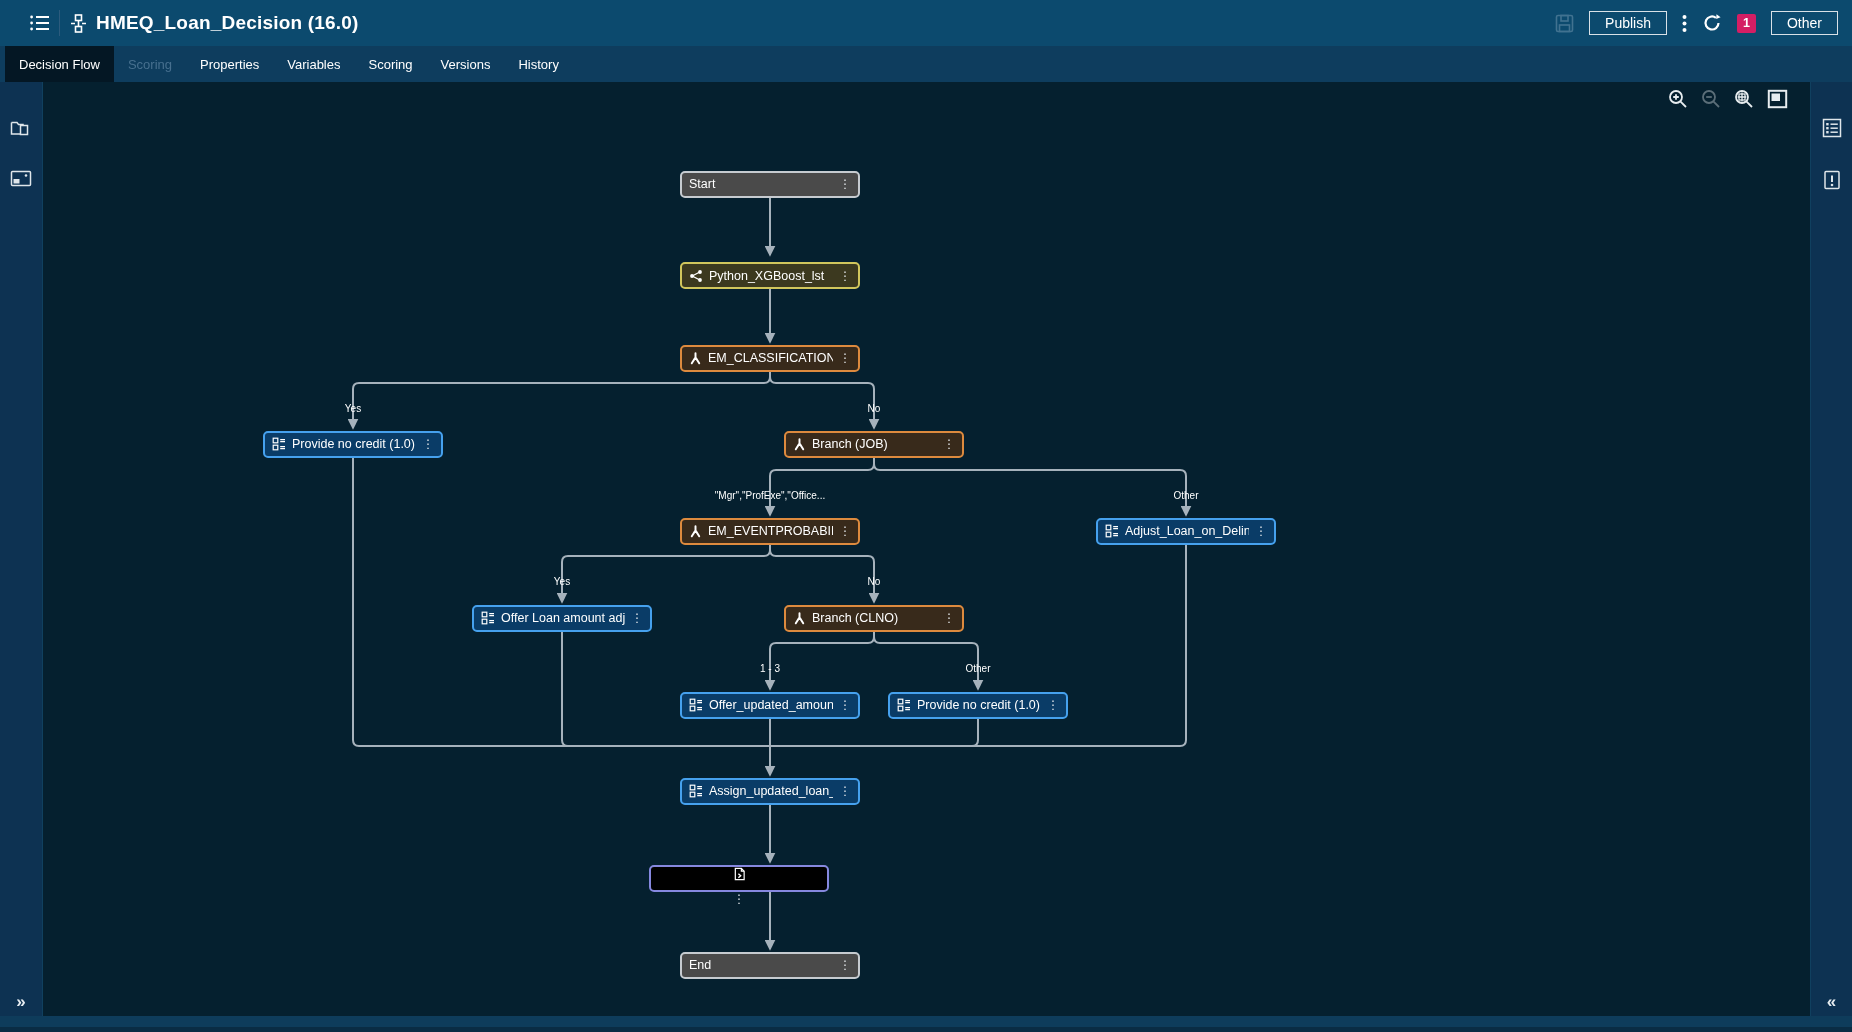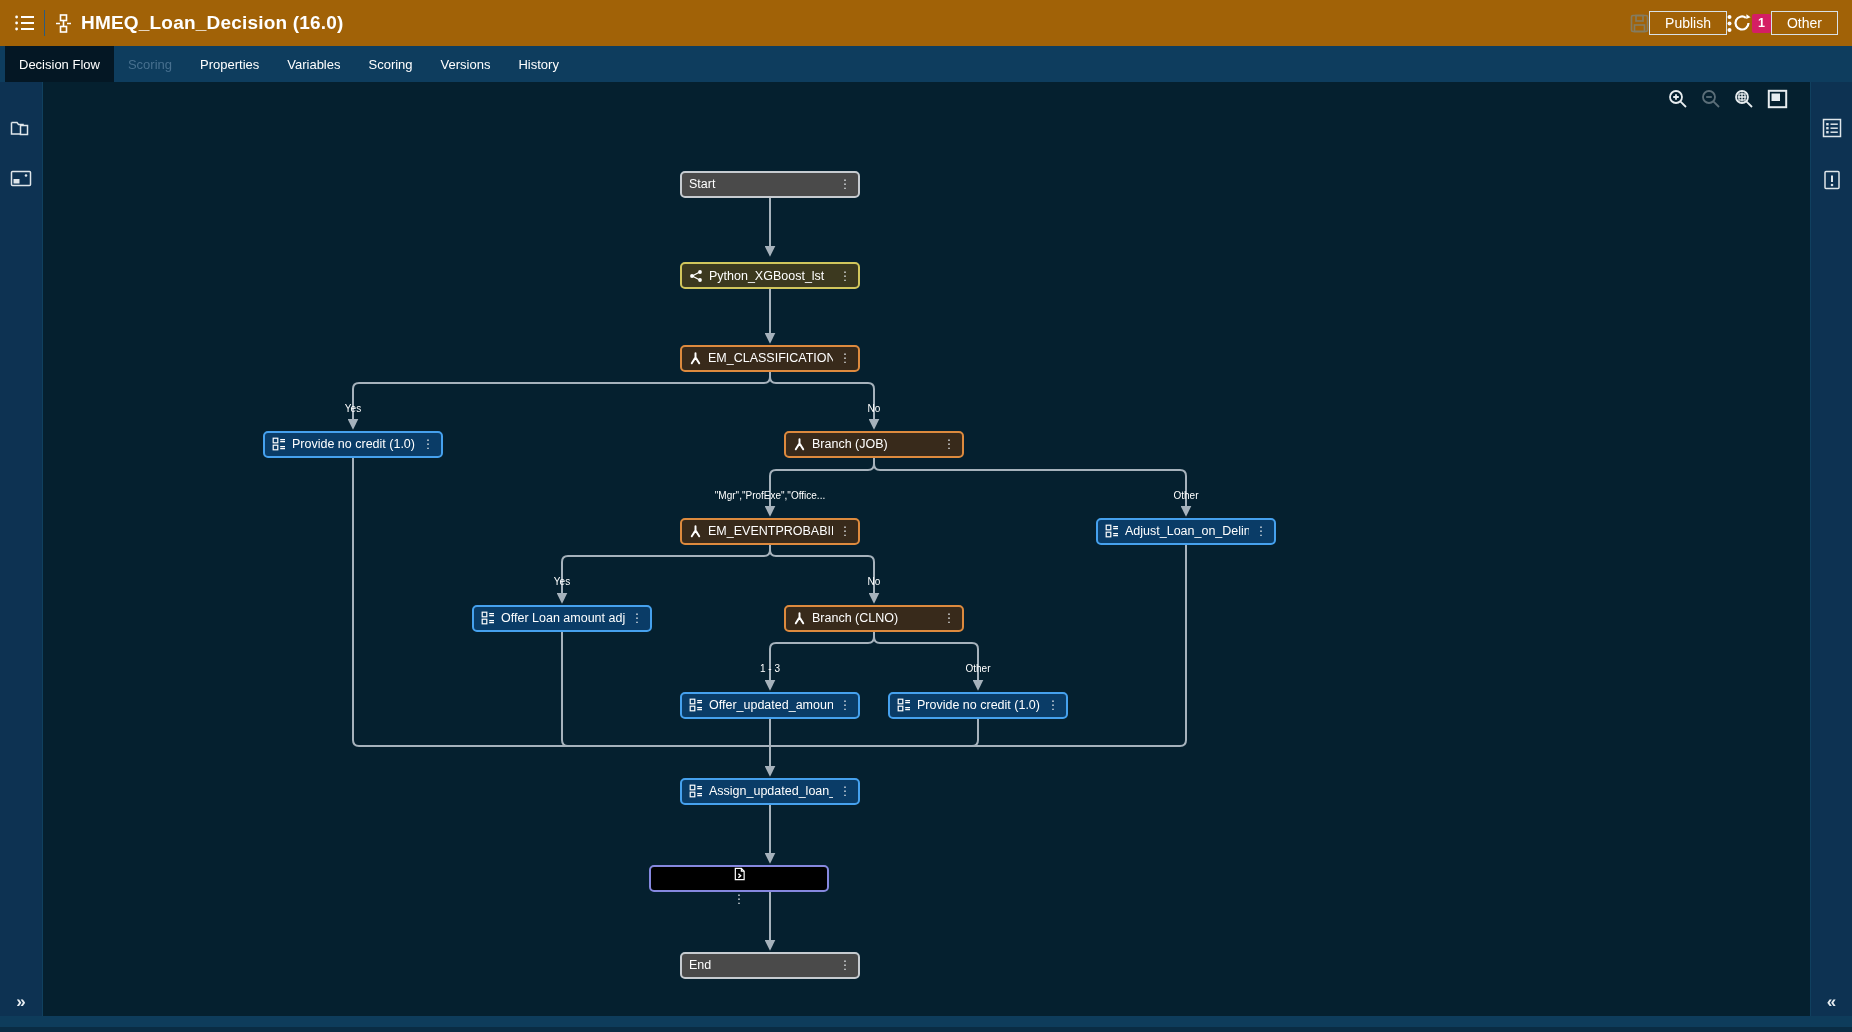--- a/index.html
+++ b/index.html
@@ -6,29 +6,29 @@
   html,body { width: 1852px; height: 1032px; overflow: hidden; }
   body {
     font-family: "Liberation Sans", sans-serif;
     background: #05202f;
     -webkit-font-smoothing: antialiased;
   }
   .app { width: 1852px; height: 1032px; display: flex; flex-direction: column; }
 
   
   .hdr {
-    height: 46px; background: #a16207; display: flex; align-items: center;
-    flex: 0 0 auto; padding-left: 6px; color: #fff;
+    height: 46px; background: #0c4a6e; display: flex; align-items: center;
+    flex: 0 0 auto; padding-left: 21px; color: #fff;
   }
   .icon-btn { background: none; border: none; display: flex; align-items: center; justify-content: center; cursor: pointer; padding: 0; }
   .menu-btn { width: 36px; height: 46px; }
   .hdr-divider { width: 1px; height: 26px; background: #2c5b7d; margin: 0 10px 0 2px; }
   .flow-ico { margin-right: 9px; display: flex; }
   .title { font-size: 19px; font-weight: bold; letter-spacing: .2px; white-space: nowrap; }
-  .hdr-right { margin-left: auto; display: flex; align-items: center; padding-right: 14px; }
+  .hdr-right { margin-left: auto; display: flex; align-items: center; gap: 15px; padding-right: 14px; }
   .btn {
     background: transparent; border: 1px solid #d9e1e7; color: #fff;
     font-family: inherit; font-size: 14px; padding: 3px 15px; cursor: pointer;
   }
   .badge {
     min-width: 19px; height: 19px; background: #d41e64; color: #fff;
     font-size: 12.5px; font-weight: bold; display: flex; align-items: center;
     justify-content: center; border-radius: 2px; padding: 0 3px;
   }
 

